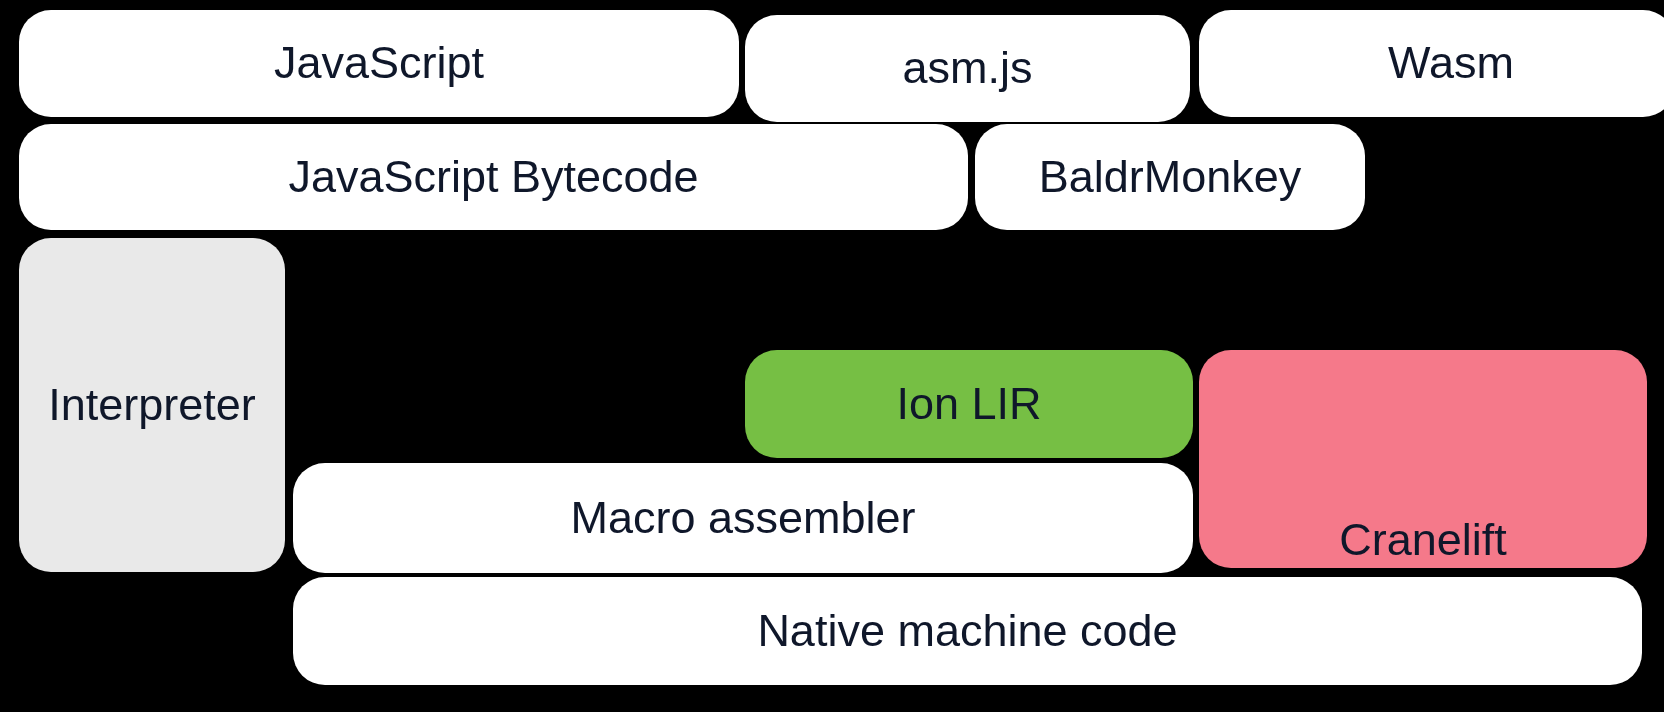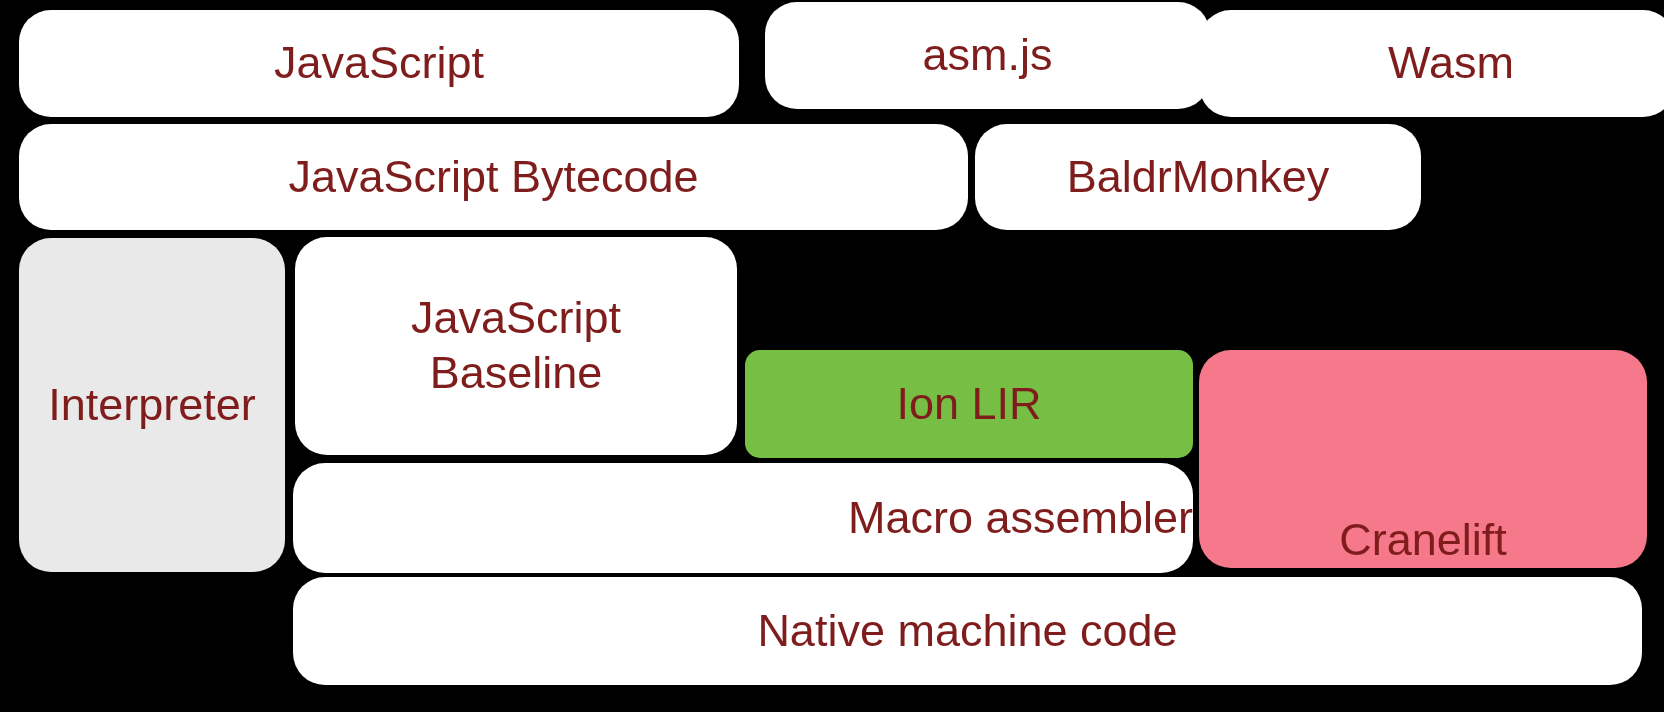--- a/index.html
+++ b/index.html
@@ -18,44 +18,44 @@
   .box {
     position: absolute;
     background: #ffffff;
     border-radius: 32px;
     display: flex;
     align-items: center;
     justify-content: center;
     text-align: center;
   }
   .box .label {
-    color: #7f1d1d;
+    color: #0f172a;
     font-size: 45px;
     line-height: 1.22;
     letter-spacing: 0px;
   }
   .box.gray  { background: #e9e9e9; }
   .box.green { background: #76bf44; }
   .box.pink  { background: #f5798a; align-items: flex-end; }
 
   
   [data-name="box-javascript"]          { left: 19px;   top: 10px;  width: 720px;  height: 107px; }
-  [data-name="box-asmjs"]               { left: 745px;  top: 2px;  width: 445px;  height: 107px; margin-left: 20px; }
+  [data-name="box-asmjs"]               { left: 745px;  top: 15px;  width: 445px;  height: 107px; }
   [data-name="box-wasm"]                { left: 1199px; top: 10px;  width: 448px;  height: 107px; padding-left: 28px; }
   
   [data-name="box-javascript-bytecode"] { left: 19px;   top: 124px; width: 949px;  height: 106px; text-align: center; }
-  [data-name="box-baldrmonkey"]         { left: 975px;  top: 124px; width: 446px;  height: 106px; }
+  [data-name="box-baldrmonkey"]         { left: 975px;  top: 124px; width: 390px;  height: 106px; }
   
   [data-name="box-interpreter"]         { left: 19px;   top: 238px; width: 266px;  height: 334px; }
   [data-name="box-javascript-baseline"] { left: 295px;  top: 237px; width: 442px;  height: 218px; }
   [data-name="box-javascript-baseline"] .label { max-width: 280px; }
   [data-name="box-ion-mir"]             { left: 745px;  top: 237px; width: 448px;  height: 108px; }
-  [data-name="box-ion-lir"]             { left: 745px;  top: 350px; width: 448px;  height: 108px; border-radius: 15px; }
+  [data-name="box-ion-lir"]             { left: 745px;  top: 350px; width: 448px;  height: 108px; }
   [data-name="box-cranelift"]           { left: 1199px; top: 350px; width: 448px;  height: 218px; }
-  [data-name="box-macro-assembler"]     { left: 293px;  top: 463px; width: 900px;  height: 110px; justify-content: flex-end; }
+  [data-name="box-macro-assembler"]     { left: 293px;  top: 463px; width: 900px;  height: 110px; }
   
   [data-name="box-native-machine-code"] { left: 293px;  top: 577px; width: 1349px; height: 108px; text-align: center; }
 </style>
 </head>
 <body>
 
 <div id="stage" data-name="pipeline-diagram">
 
   <div class="box" data-name="box-javascript">
     <span class="label" data-name="box-javascript-label">JavaScript</span>
@@ -74,23 +74,20 @@
   </div>
 
   <div class="box" data-name="box-baldrmonkey">
     <span class="label" data-name="box-baldrmonkey-label">BaldrMonkey</span>
   </div>
 
   <div class="box gray" data-name="box-interpreter">
     <span class="label" data-name="box-interpreter-label">Interpreter</span>
   </div>
 
-  <div class="box" data-name="box-javascript-baseline">
-    <span class="label" data-name="box-javascript-baseline-label">JavaScript Baseline</span>
-  </div>
 
 
   <div class="box green" data-name="box-ion-lir">
     <span class="label" data-name="box-ion-lir-label">Ion LIR</span>
   </div>
 
   <div class="box pink" data-name="box-cranelift">
     <span class="label" data-name="box-cranelift-label">Cranelift</span>
   </div>
 

